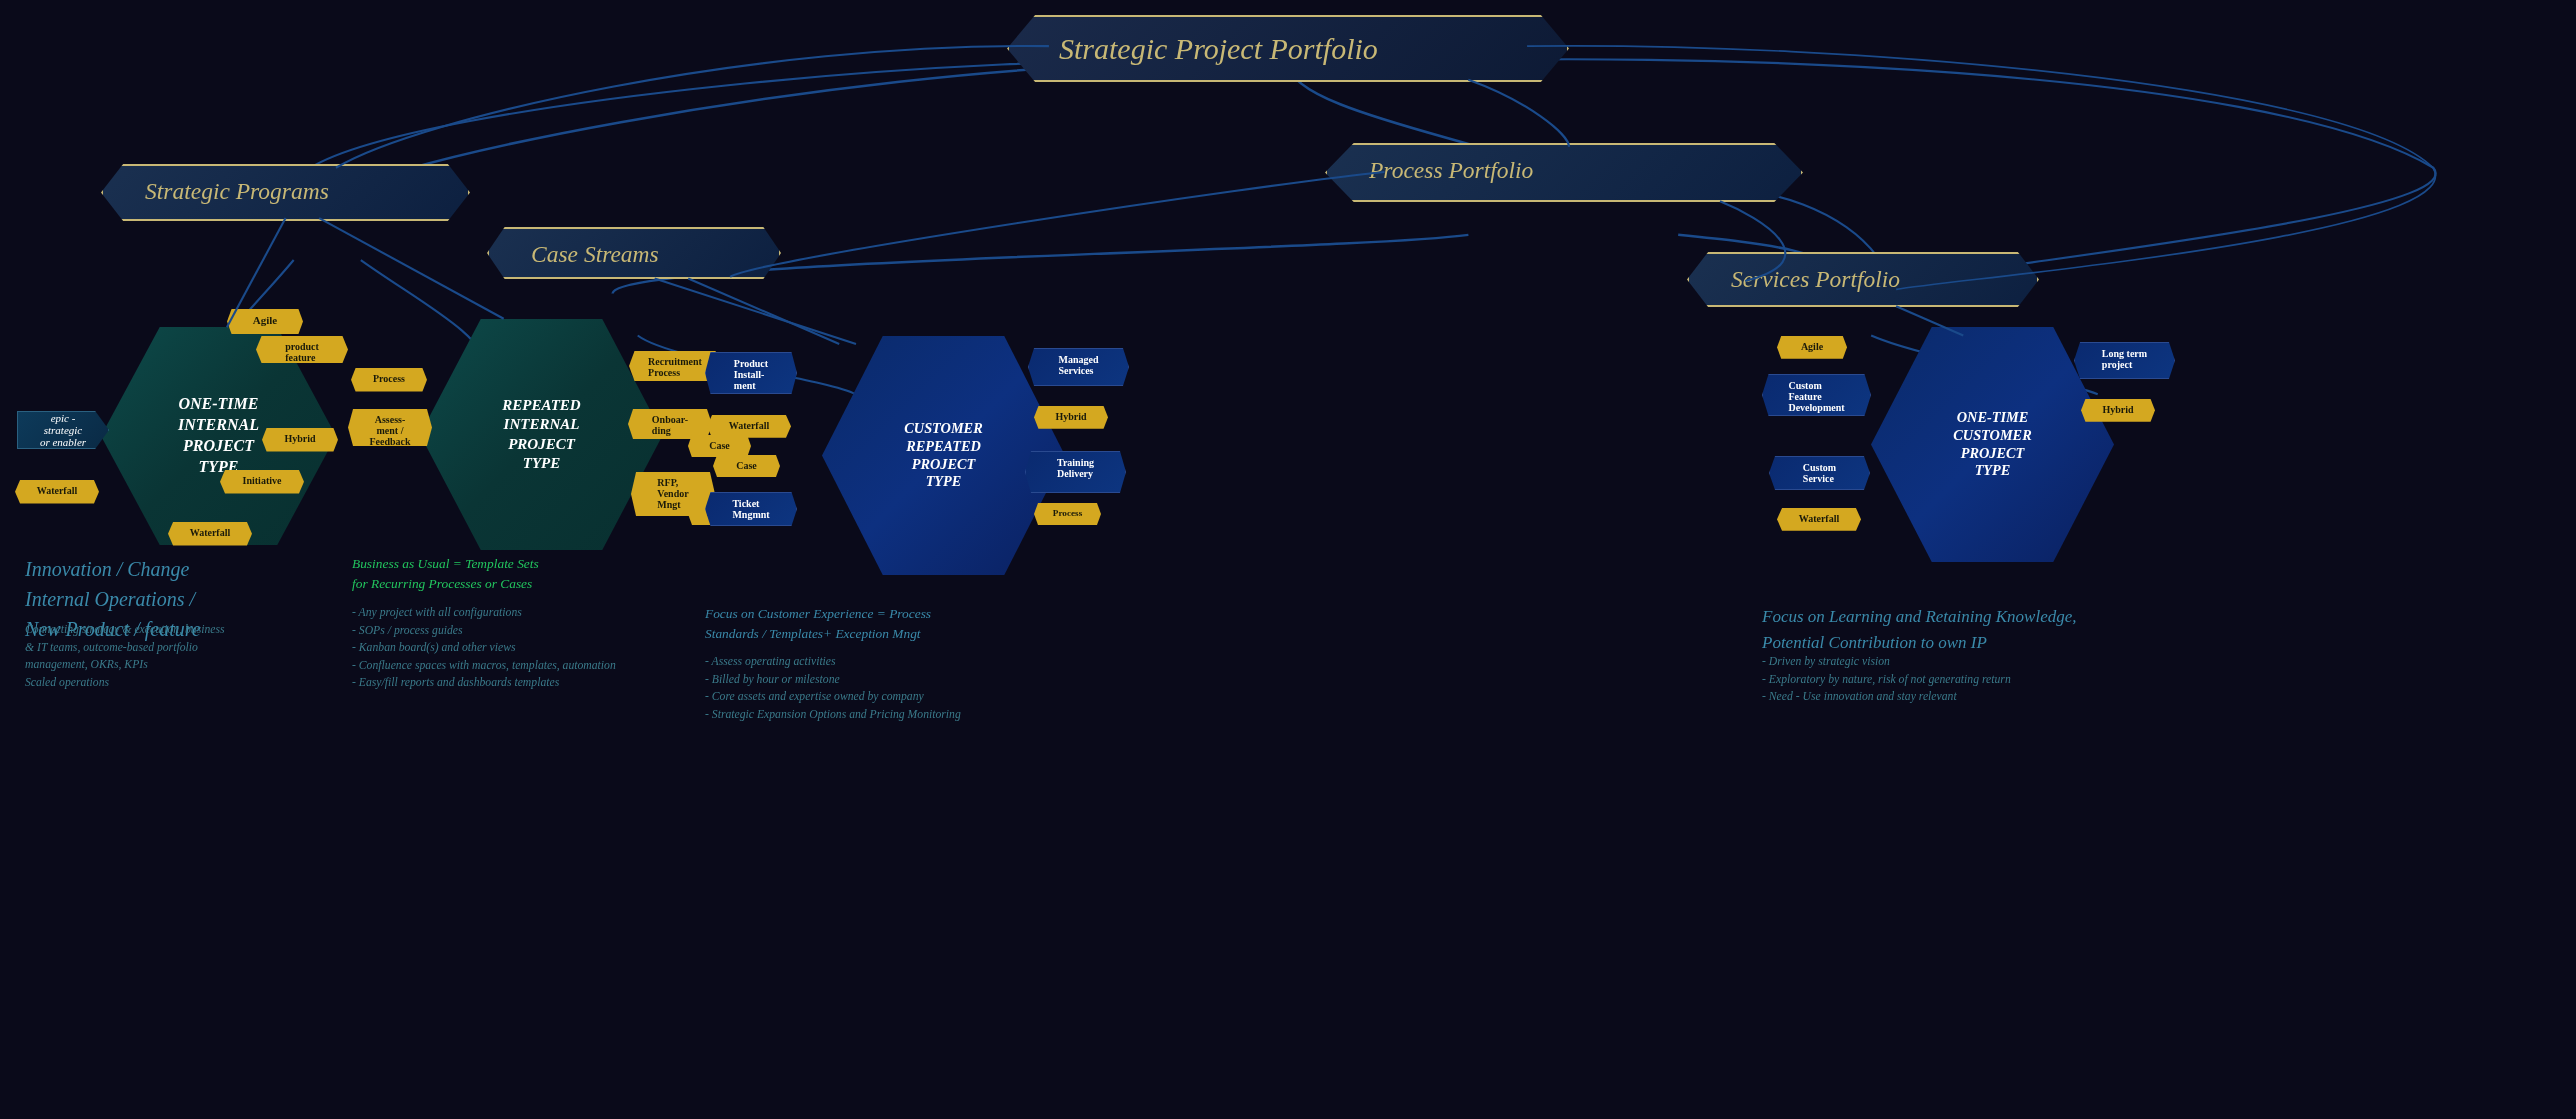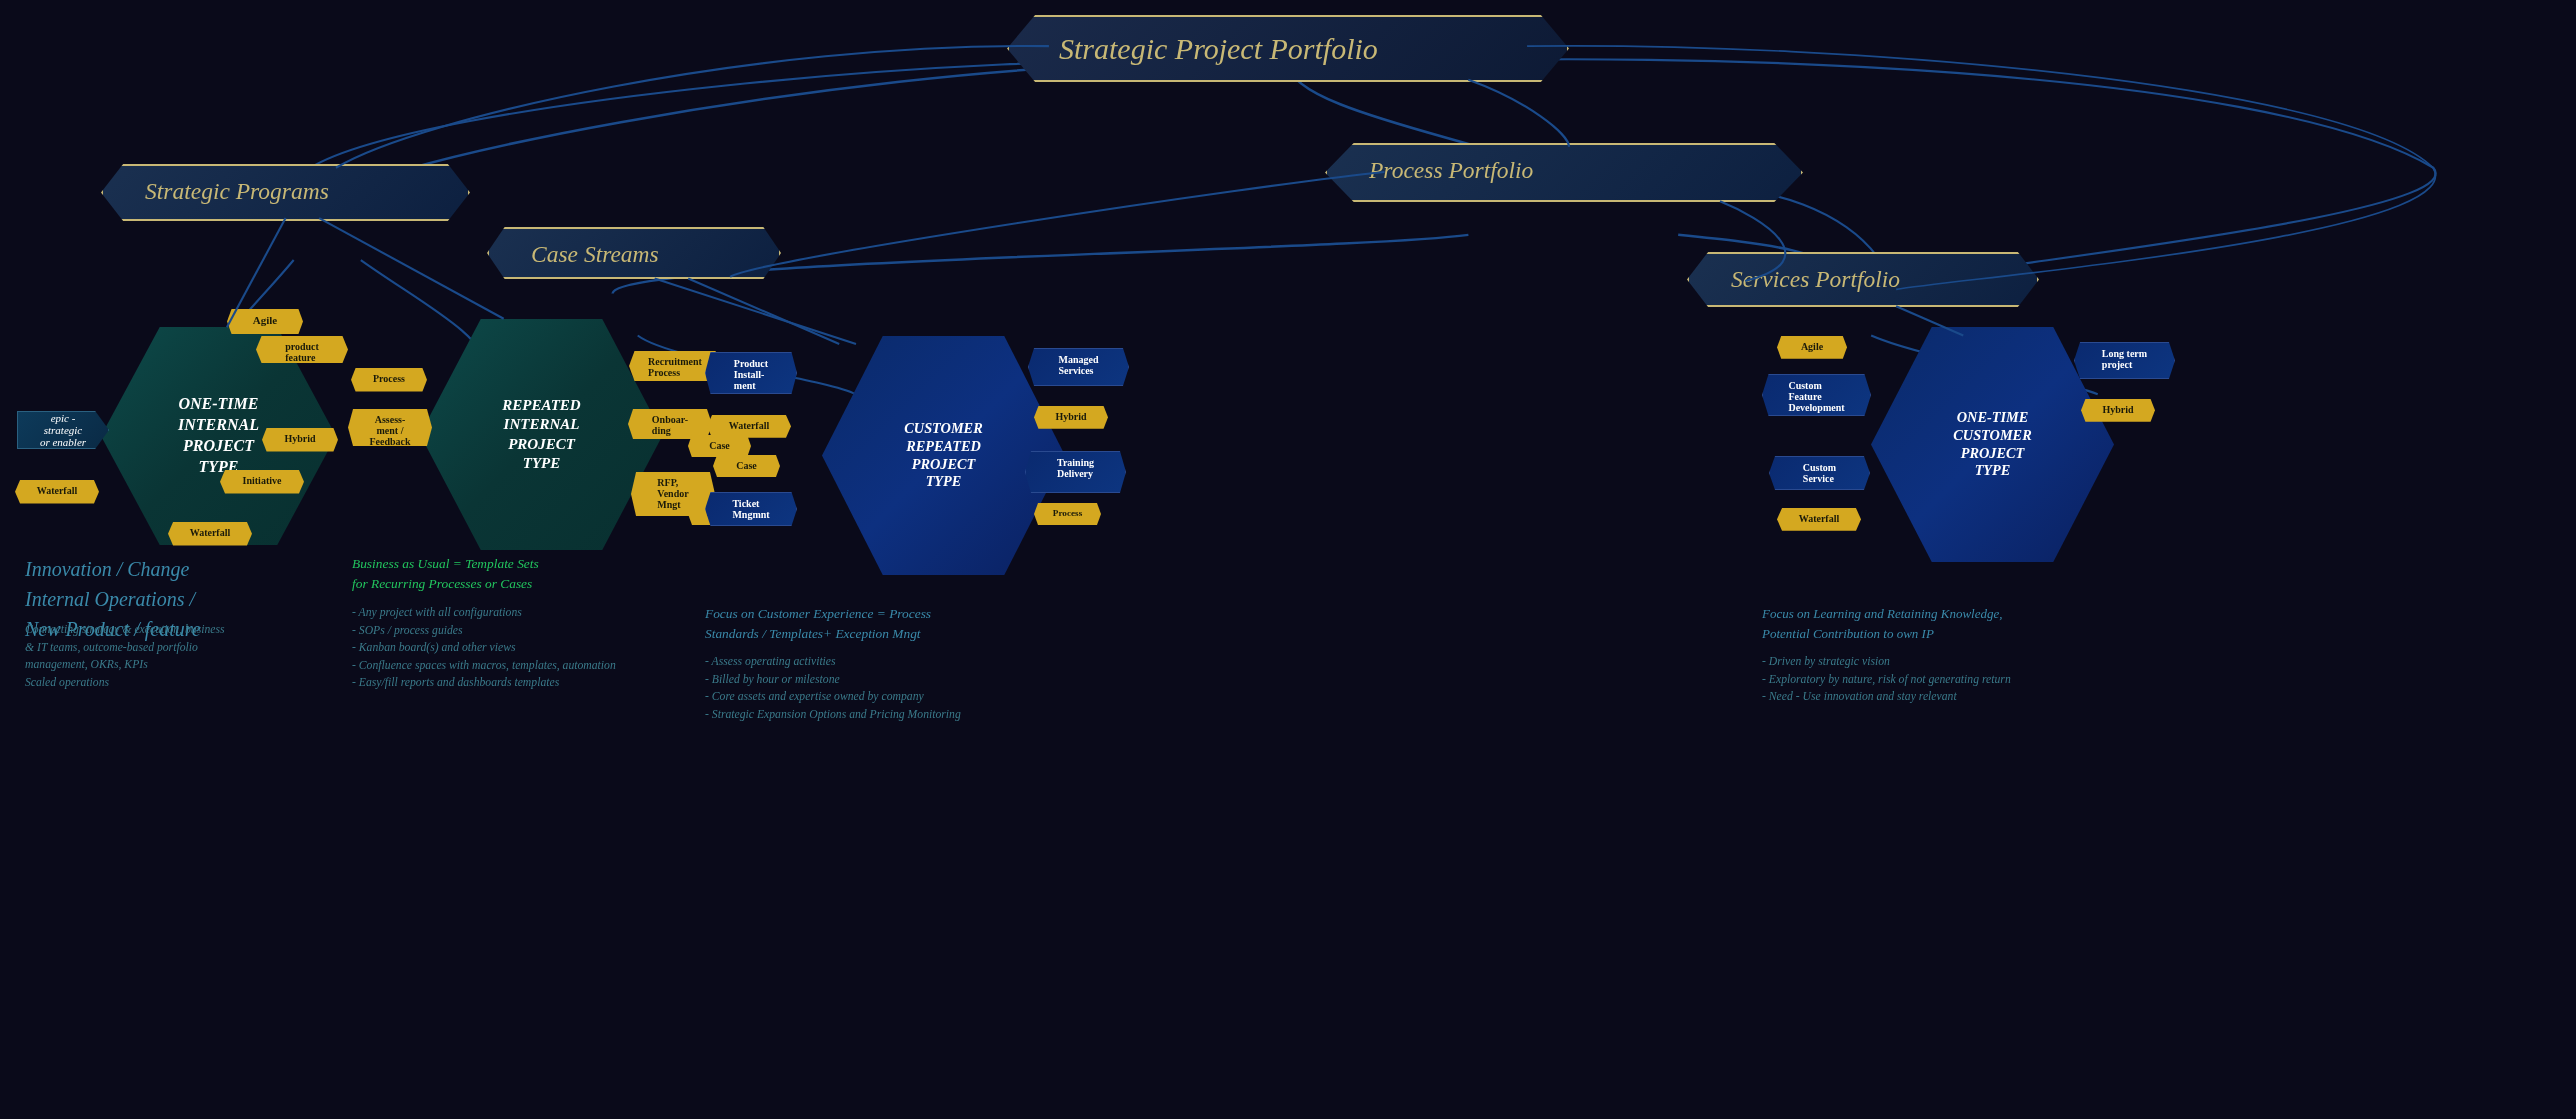--- a/index.html
+++ b/index.html
@@ -258,21 +258,21 @@
 <div class="node tag-node" style="left: 1777px; top: 508px; width: 84px; height: 22.7px; font-size: 10px;">
   <span>Waterfall</span>
 </div>
 <div class="node tag-node" style="left: 2074px; top: 342px; width: 101px; height: 37px; font-size: 10px; background: linear-gradient(135deg, #0a2a70, #0d3580); color: white; border: 0.8px solid #2a4a90;">
   <span>Long term<br>project</span>
 </div>
 <div class="node tag-node" style="left: 2081px; top: 399px; width: 74px; height: 22.7px; font-size: 10px;">
   <span>Hybrid</span>
 </div>
 
-<div class="text-block" style="left: 1762px; top: 604px; font-size: 13px; color: #3a8aaa; width: 420px;">
+<div class="text-block" style="left: 1762px; top: 604px; font-size: 17px; color: #3a8aaa; width: 420px;">
   <span>Focus on Learning and Retaining Knowledge,<br>Potential Contribution to own IP</span>
 </div>
 <div class="text-block" style="left: 1762px; top: 653px; font-size: 11.7px; color: #3a7a8a; width: 403px;">
   <span>- Driven by strategic vision<br>- Exploratory by nature, risk of not generating return<br>- Need - Use innovation and stay relevant</span>
 </div>
 
 <svg style="position:absolute;top:0;left:0;width:100%;height:100%;pointer-events:none;z-index:3;" viewBox="0 0 3070 1334">
 
   <line x1="340" y1="260" x2="270" y2="390" stroke="#1a4a8a" stroke-width="2.5"></line>
   <line x1="380" y1="260" x2="600" y2="380" stroke="#1a4a8a" stroke-width="2.5"></line>

